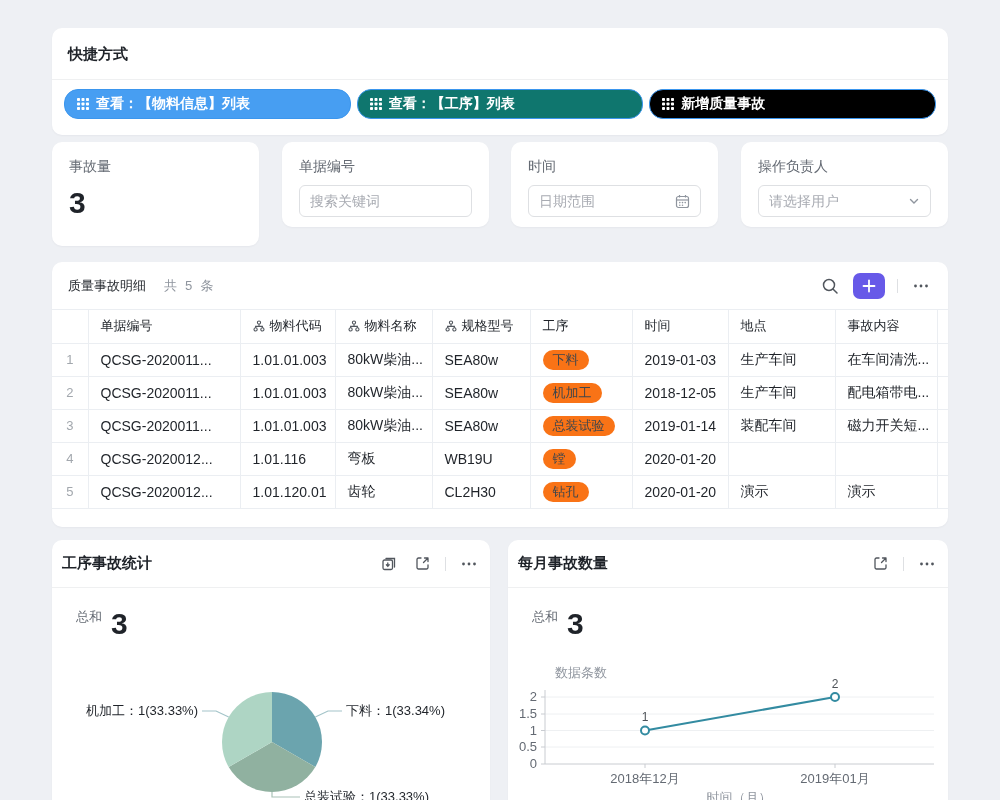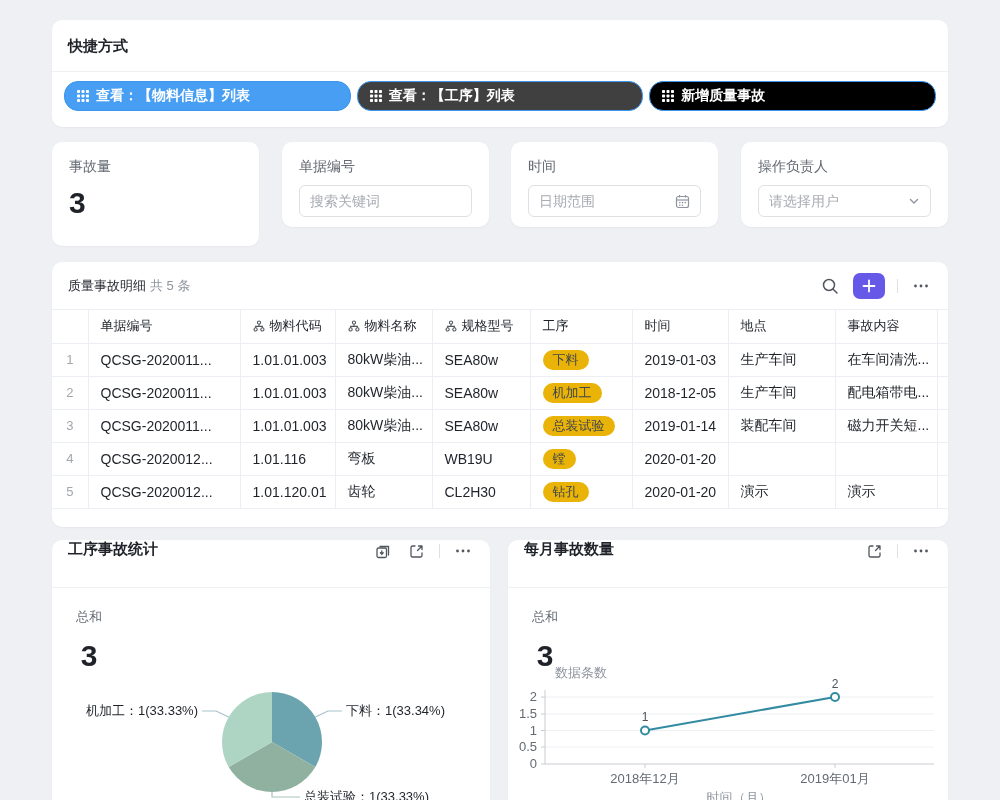--- a/index.html
+++ b/index.html
@@ -8,21 +8,21 @@
     width:1000px; height:800px; position:relative;
     background:#eef0f4;
     font-family:"Liberation Sans", sans-serif;
     color:#1f2329; font-size:14px;
   }
   .card {
     position:absolute; background:#fff; border-radius:10px;
     box-shadow:0 1px 2px rgba(31,35,41,.04);
   }
   
-  .card.shortcuts { left:52px; top:20px; width:896px; height:107px; }
+  .card.shortcuts { left:52px; top:28px; width:896px; height:107px; }
   .sc-title { height:52px; line-height:52px; padding:0 16px; font-size:15px; font-weight:bold; border-bottom:1px solid #eff0f1; }
   .sc-row { display:flex; gap:6px; margin:9px 12px 0 12px; }
   .sc-btn {
     flex:1 1 0; height:30px; display:flex; align-items:center; gap:7px;
     padding:0 12px; border:1px solid #3b96ee; border-radius:14px;
     color:#fff; font-size:14px; font-weight:600; cursor:pointer;
     overflow:hidden; white-space:nowrap; font-family:"Liberation Sans", sans-serif;
   }
   .sc-btn .sc-label { overflow:hidden; text-overflow:ellipsis; white-space:nowrap; }
   
@@ -36,43 +36,43 @@
   }
   .f-input input {
     border:none; outline:none; flex:1; min-width:0; font-size:14px;
     font-family:"Liberation Sans", sans-serif; color:#1f2329; background:transparent;
   }
   .f-input input::placeholder { color:#a8abb2; }
   
   .card.table-card { left:52px; top:262px; width:896px; height:265px; overflow:hidden; }
   .t-titlebar { height:48px; display:flex; align-items:center; padding:0 16px; border-bottom:1px solid #ebeef2; }
   .t-title { font-size:13px; font-weight:normal; }
-  .t-count { font-size:13px; color:#8f959e; margin-left:4px; }
+  .t-count { font-size:13px; color:#8f959e; margin-left:18px;font-family:Liberation Mono, monospace; }
   .t-actions { margin-left:auto; display:flex; align-items:center; gap:12px; }
   .icon-btn { background:none; border:none; cursor:pointer; display:flex; align-items:center; justify-content:center; padding:2px; }
   .add-btn { width:32px; height:26px; border:none; border-radius:7px; color:#fff; cursor:pointer; display:flex; align-items:center; justify-content:center; }
   .v-divider { width:1px; height:14px; background:#dee0e3; }
   table.grid { border-collapse:collapse; table-layout:fixed; width:960px; }
   table.grid th, table.grid td {
     height:33px; padding:0 12px; text-align:left; font-weight:normal;
     border-bottom:1px solid #ebeef2; border-right:1px solid #ebeef2;
     white-space:nowrap; overflow:hidden; font-size:14px;
   }
   table.grid th { font-size:13px; color:#1f2329; }
   table.grid th .th-inner { display:flex; align-items:center; gap:5px; }
   table.grid td.idx, table.grid th.idx { text-align:center; color:#a2a7ad; font-size:13px; padding:0 4px; }
-  .tag { display:inline-block; background:#eab308; border-radius:10px; padding:2px 10px; font-size:13px; color:#41464b; line-height:16px; }
+  .tag { display:inline-block; background:#f97316; border-radius:10px; padding:2px 10px; font-size:13px; color:#41464b; line-height:16px; }
   
   .card.chart { top:540px; height:300px; }
   .card.chart.left { left:52px; width:438px; }
   .card.chart.right { left:508px; width:440px; }
-  .c-titlebar { height:48px; display:flex; align-items:flex-start; padding:0 16px; border-bottom:1px solid #eff0f1; }
+  .c-titlebar { height:48px; display:flex; align-items:center; padding:0 10px; border-bottom:1px solid #eff0f1; }
   .c-title { font-size:15px; font-weight:bold; }
   .c-actions { margin-left:auto; display:flex; align-items:center; gap:12px; }
-  .c-total { position:absolute; left:24px; top:68px; display:flex; align-items:center; gap:9px;flex-direction:column; }
+  .c-total { position:absolute; left:24px; top:68px; display:flex; align-items:flex-start; gap:9px; }
   .c-total-label { font-size:13px; color:#646a73; padding-bottom:5px; }
   .c-total-value { font-size:30px; font-weight:bold; line-height:32px; }
   svg.plot { position:absolute; left:0; top:0; }
   .svg-label { font-size:13px; fill:#1f2329; }
   .axis-text { font-size:13px; fill:#646a73; }
   .axis-title { font-size:13px; fill:#8f959e; }
   .pt-label { font-size:12px; fill:#4e5358; }
 </style>
 </head>
 <body>
@@ -89,21 +89,21 @@
             <rect x="0" y="4.5" width="3" height="3" rx="0.8"></rect>
             <rect x="4.5" y="4.5" width="3" height="3" rx="0.8"></rect>
             <rect x="9" y="4.5" width="3" height="3" rx="0.8"></rect>
             <rect x="0" y="9" width="3" height="3" rx="0.8"></rect>
             <rect x="4.5" y="9" width="3" height="3" rx="0.8"></rect>
             <rect x="9" y="9" width="3" height="3" rx="0.8"></rect>
           </g>
         </svg>
       <span class="sc-label">查看：【物料信息】列表</span>
     </button>
-    <button class="sc-btn" style="background: #404040; font-family: Liberation Mono, monospace;">
+    <button class="sc-btn" style="background: #0f766e; font-family: Liberation Mono, monospace;">
       <svg class="grid-icon" width="12" height="12" viewBox="0 0 12 12">
           <g fill="#fff">
             <rect x="0" y="0" width="3" height="3" rx="0.8"></rect>
             <rect x="4.5" y="0" width="3" height="3" rx="0.8"></rect>
             <rect x="9" y="0" width="3" height="3" rx="0.8"></rect>
             <rect x="0" y="4.5" width="3" height="3" rx="0.8"></rect>
             <rect x="4.5" y="4.5" width="3" height="3" rx="0.8"></rect>
             <rect x="9" y="4.5" width="3" height="3" rx="0.8"></rect>
             <rect x="0" y="9" width="3" height="3" rx="0.8"></rect>
             <rect x="4.5" y="9" width="3" height="3" rx="0.8"></rect>

